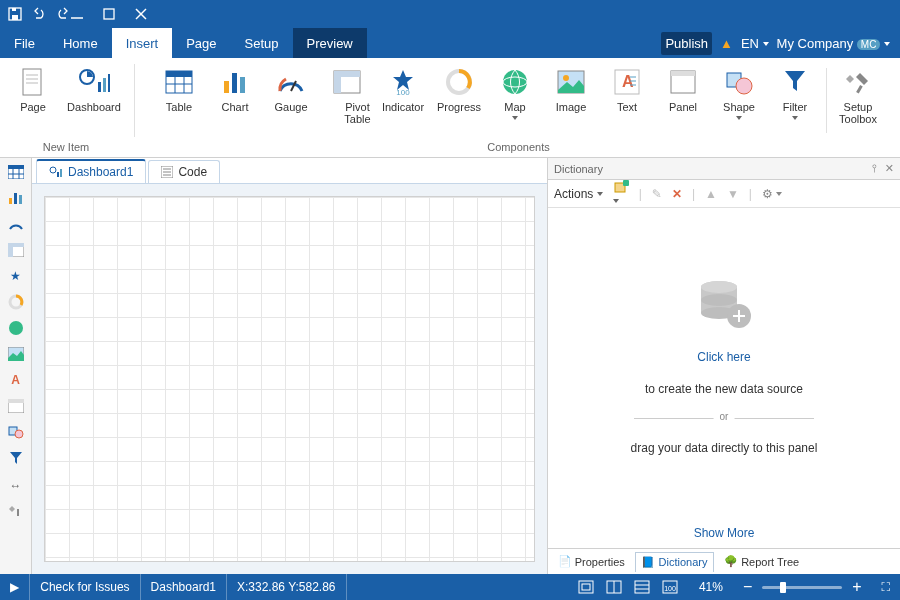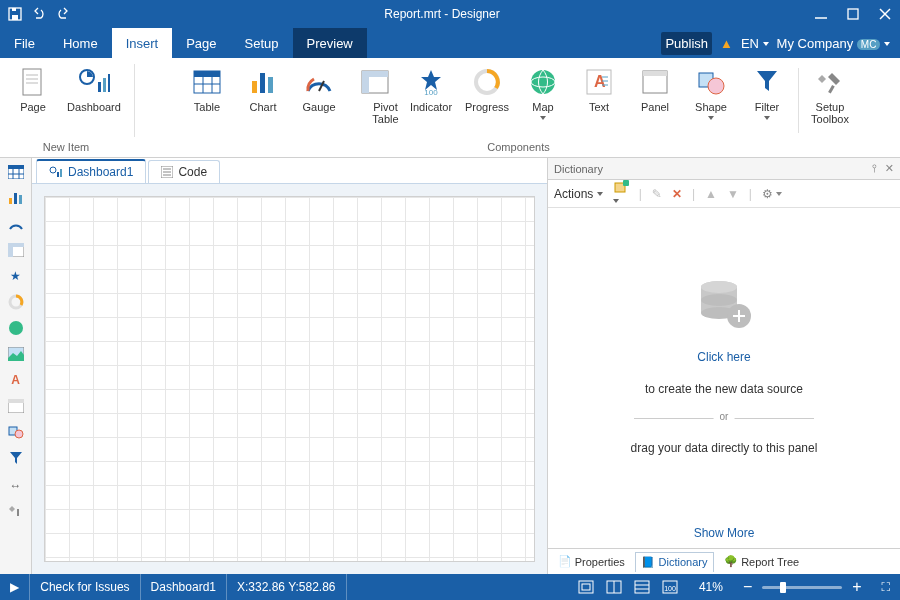--- a/index.html
+++ b/index.html
@@ -72,21 +72,20 @@
           <path d="M6 1L3 4l3 3" fill="none" stroke="#fff" stroke-width="1.3"></path>
         </svg>
       </span>
     <span>
         <svg width="14" height="14">
           <path d="M5 3a5 5 0 0 0 0 8h5" fill="none" stroke="#fff" stroke-width="1.3"></path>
           <path d="M8 1l3 3-3 3" fill="none" stroke="#fff" stroke-width="1.3"></path>
         </svg>
       </span>
   </div>
-  <div class="title">Report.mrt - Designer</div>
   <div class="winbtns">
     <span>
         <svg width="14" height="14">
           <line x1="1" y1="11" x2="13" y2="11" stroke="#fff" stroke-width="1.5"></line>
         </svg>
       </span>
     <span>
         <svg width="14" height="14">
           <rect x="2" y="2" width="10" height="10" fill="none" stroke="#fff" stroke-width="1.3"></rect>
         </svg>
@@ -214,20 +213,30 @@
       <div class="ribbon-btn">
           <span class="ico">
             <svg width="30" height="30">
               <circle cx="15" cy="15" r="12" fill="#3b8"></circle>
               <ellipse cx="15" cy="15" rx="12" ry="5" fill="none" stroke="#fff"></ellipse>
               <path d="M15 3 C9 10 9 20 15 27 C21 20 21 10 15 3" fill="none" stroke="#fff"></path>
             </svg>
           </span>
           <span>Map</span>
           <span class="caret-d" style="color:#666;"></span>
+        </div>
+      <div class="ribbon-btn">
+          <span class="ico">
+            <svg width="28" height="24">
+              <rect x="1" y="1" width="26" height="22" fill="#c5e0f5" stroke="#888"></rect>
+              <circle cx="9" cy="8" r="3" fill="#f5a623"></circle>
+              <path d="M1 20 L10 12 L16 17 L22 10 L27 16 V23 H1Z" fill="#3b8"></path>
+            </svg>
+          </span>
+          <span>Image</span>
         </div>
       <div class="ribbon-btn">
           <span class="ico">
             <svg width="26" height="26">
               <rect x="1" y="1" width="24" height="24" fill="#fff" stroke="#bbb"></rect>
               <text x="8" y="18" font-size="16" fill="#d64" font-weight="bold">A</text>
               <line x1="16" y1="8" x2="22" y2="8" stroke="#569fc4"></line>
               <line x1="16" y1="12" x2="22" y2="12" stroke="#569fc4"></line>
               <line x1="16" y1="16" x2="22" y2="16" stroke="#569fc4"></line>
             </svg>

